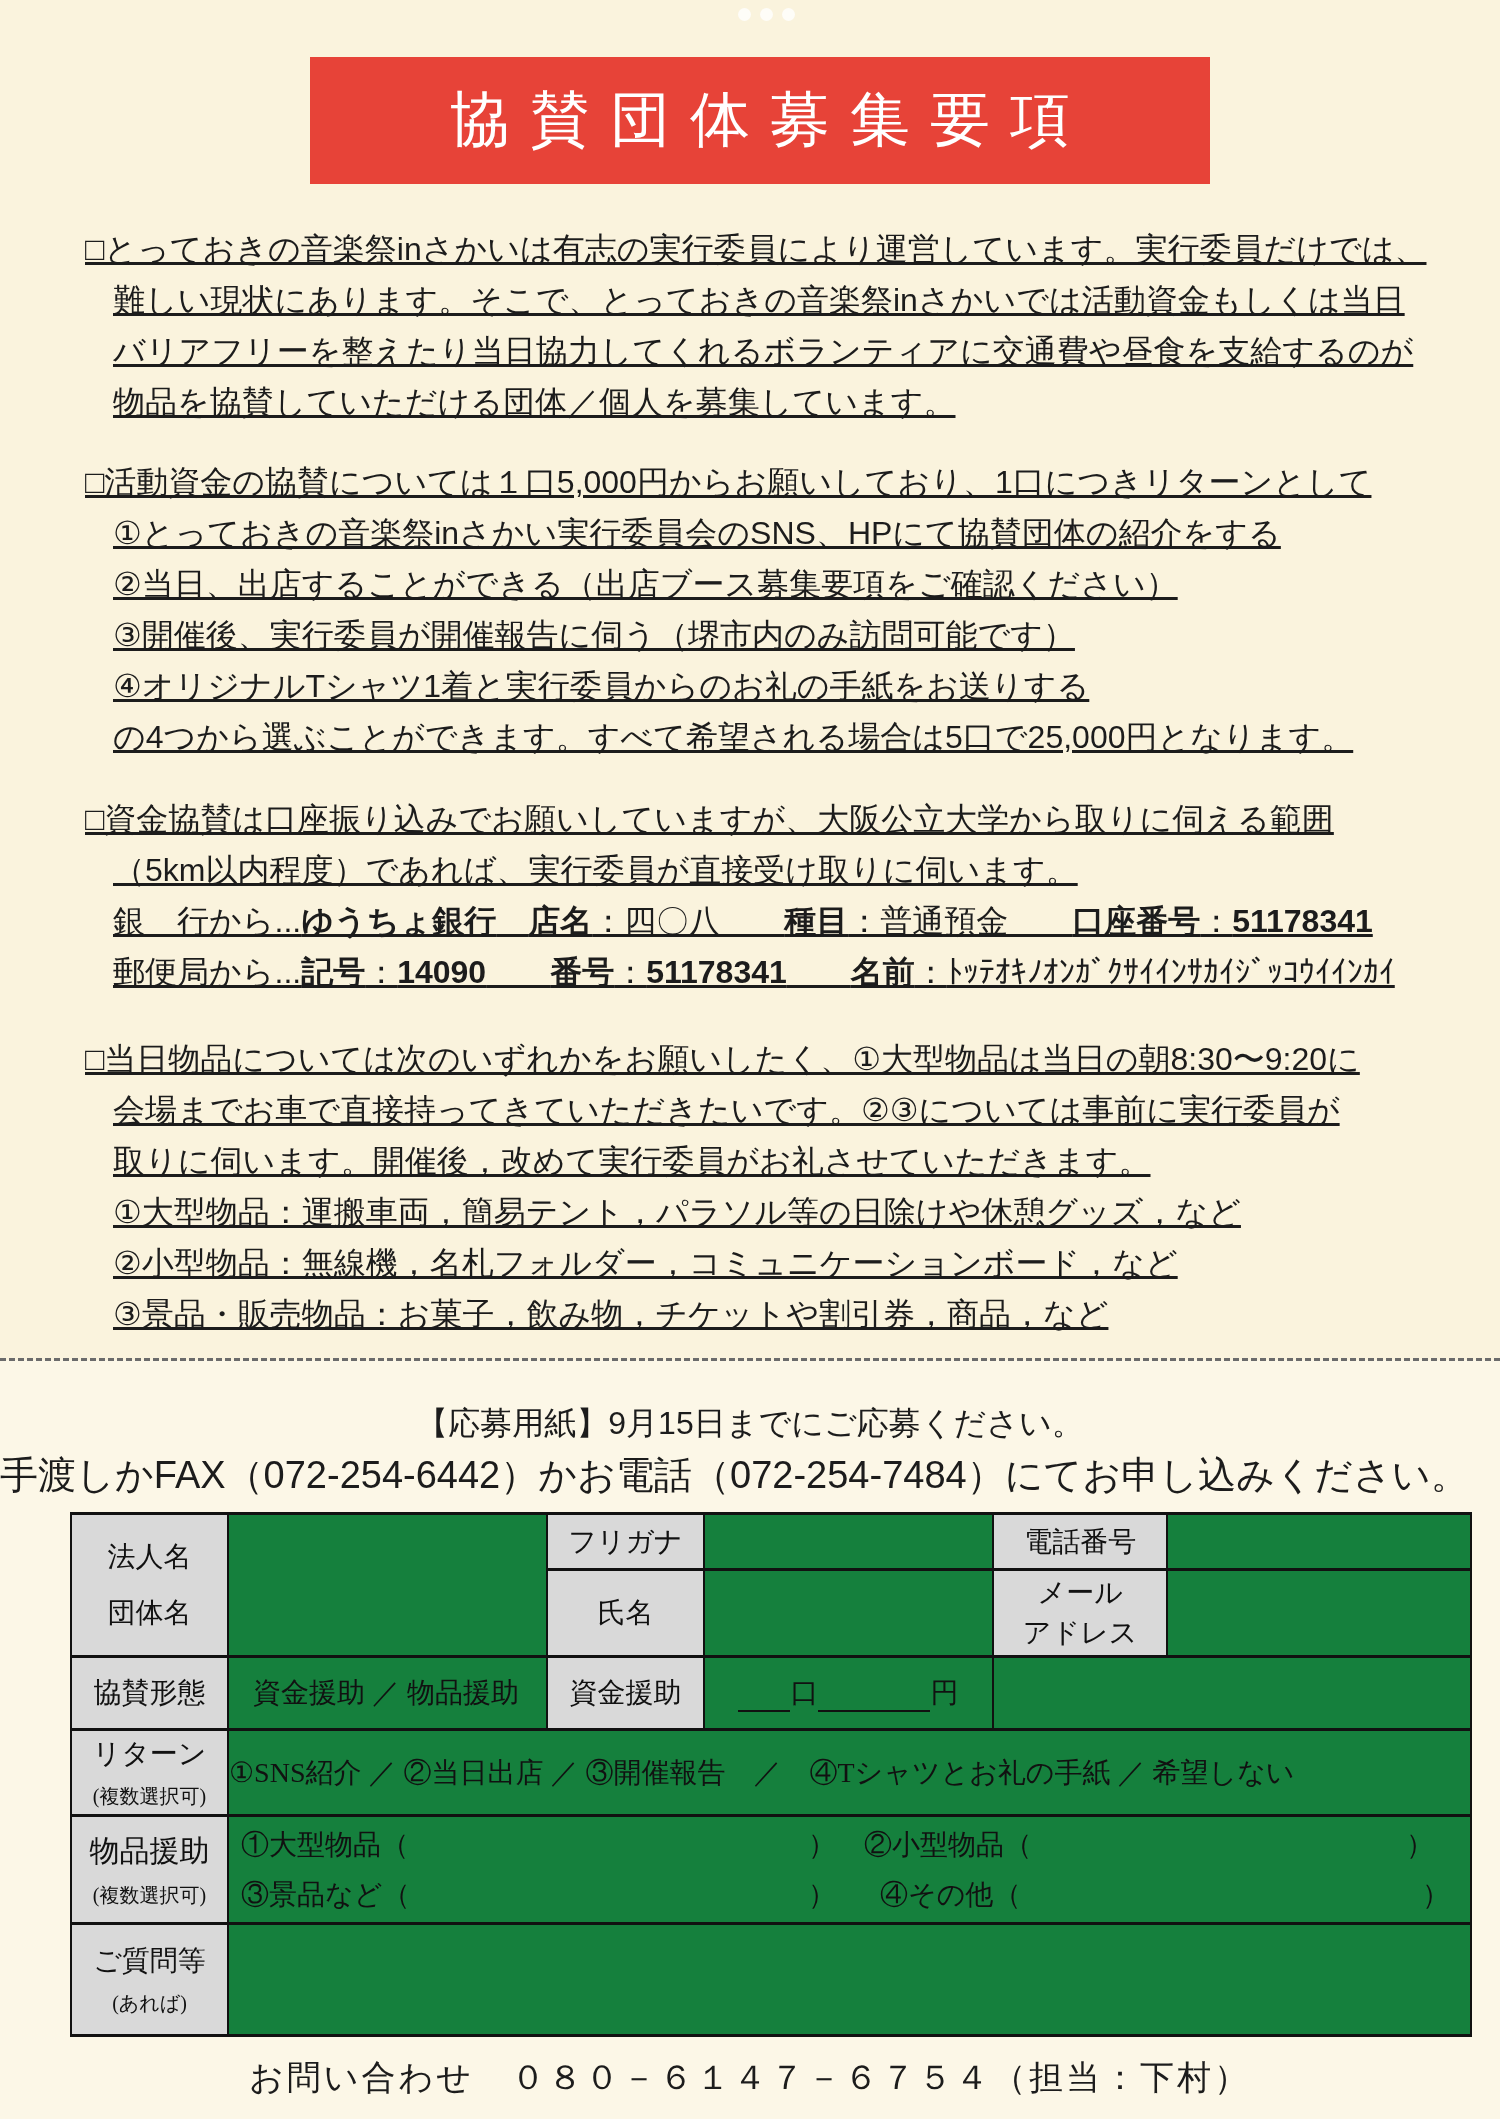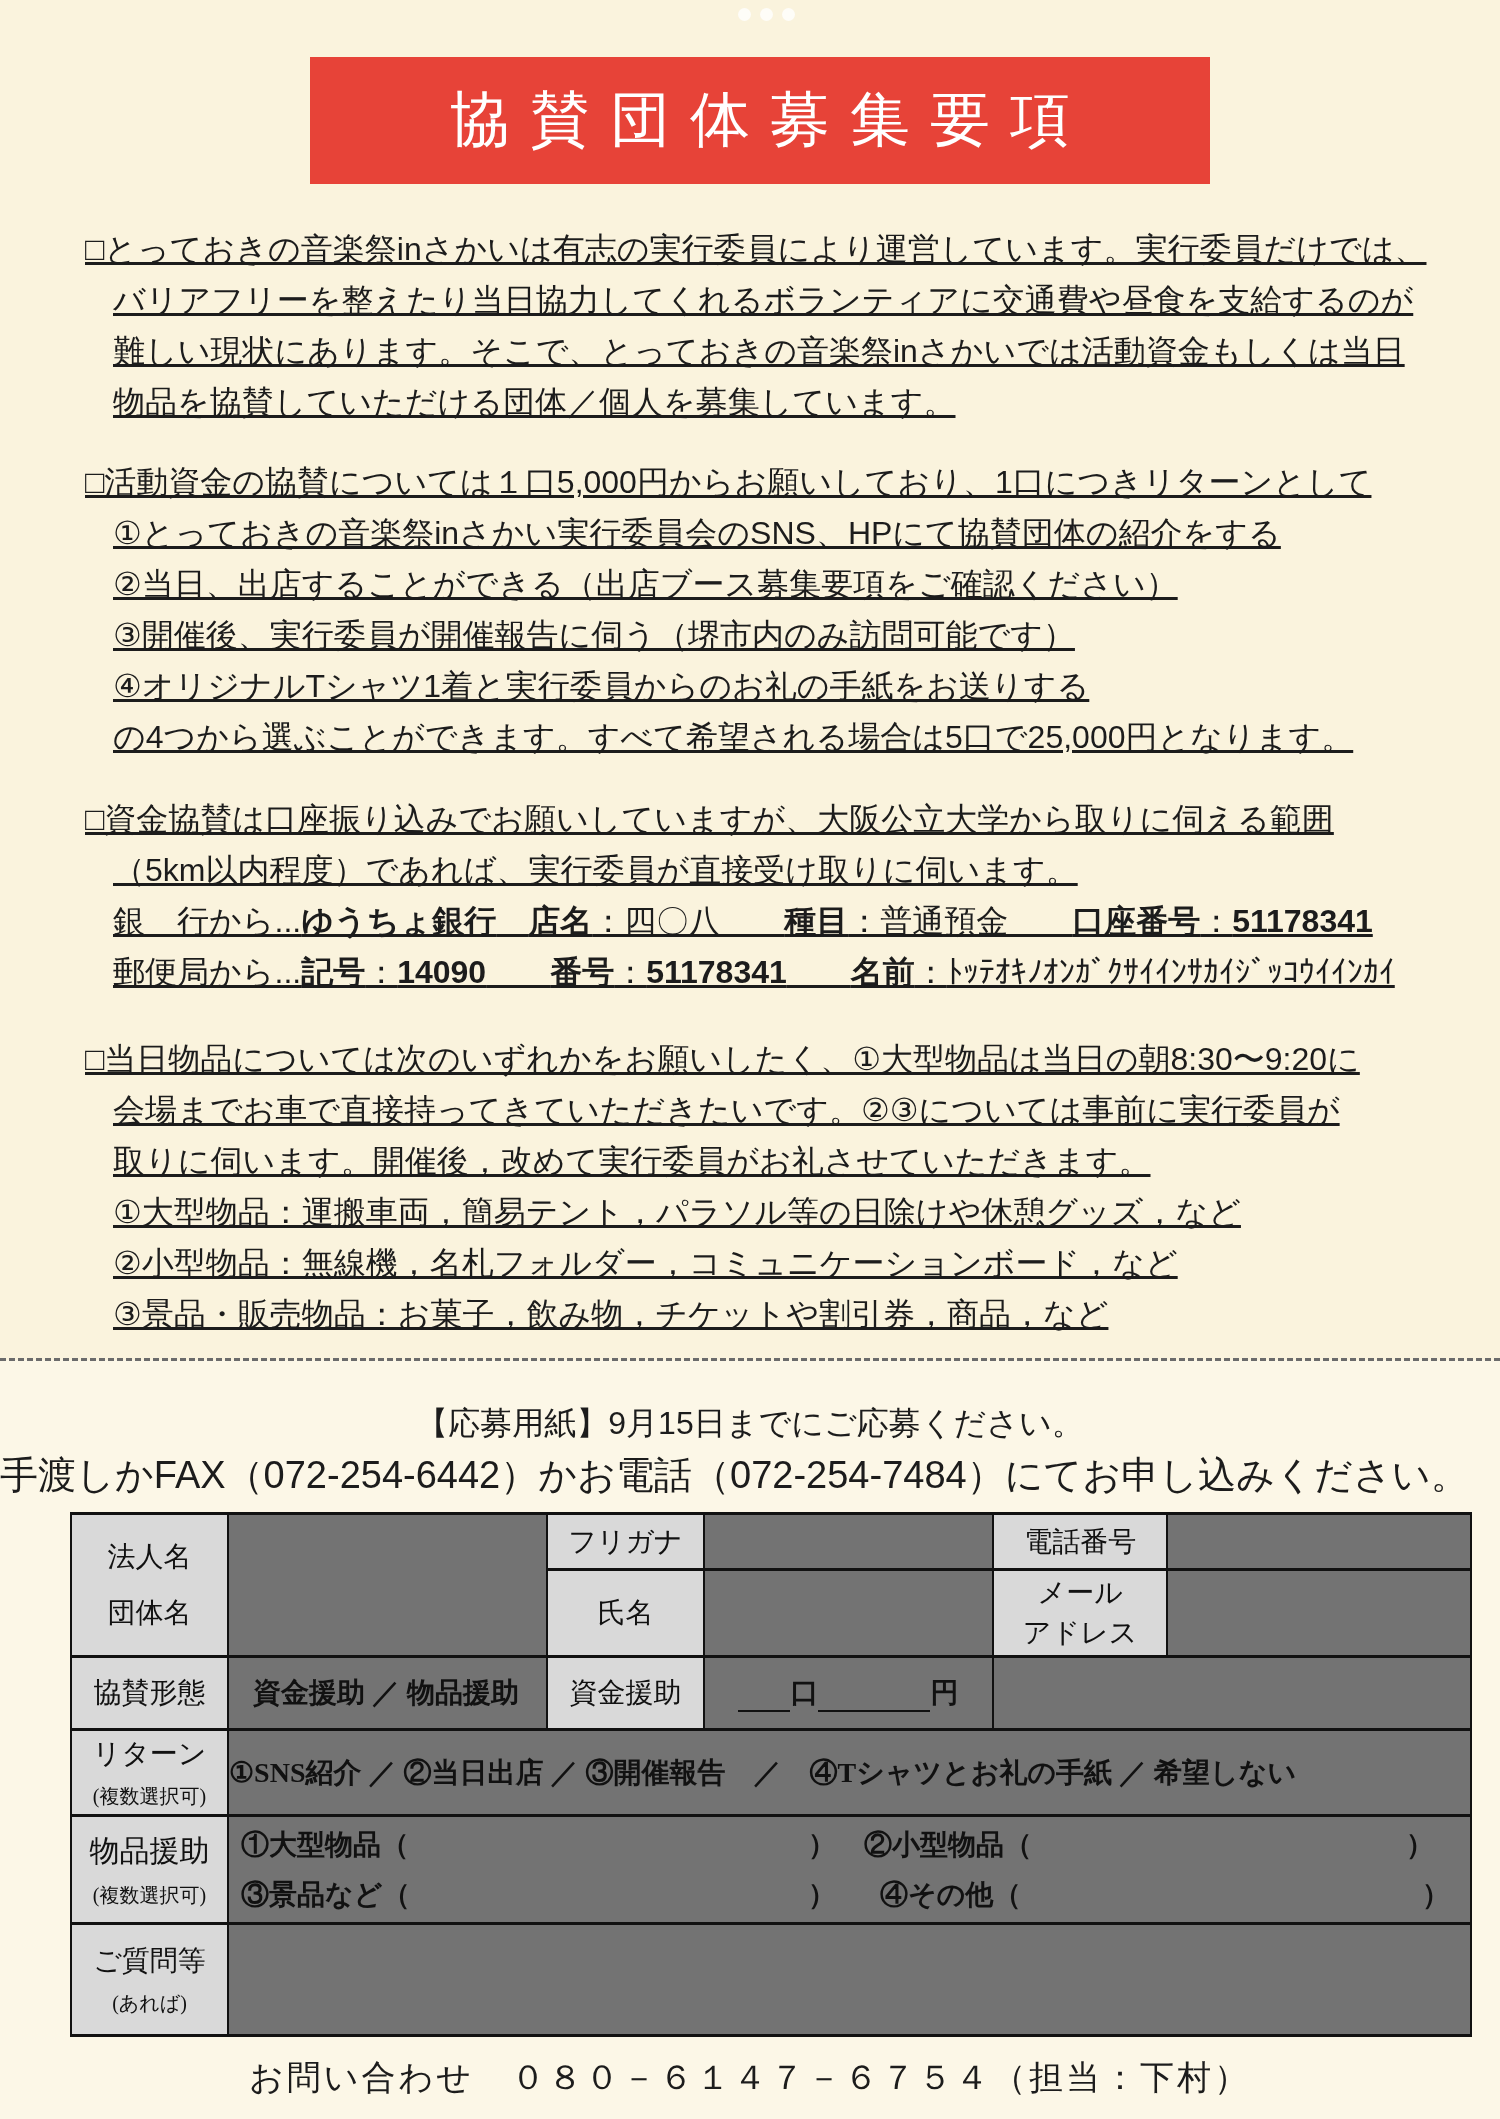--- a/index.html
+++ b/index.html
@@ -20,21 +20,21 @@
   .divider{position:absolute;left:0;top:1358px;width:1500px;border-top:3px dashed #6b6b6b;}
   .apply-head{position:absolute;left:0;top:1402px;width:1500px;text-align:center;
               font-size:32px;font-weight:500;white-space:nowrap;}
   .apply-instr{position:absolute;left:0;top:1450px;width:1252px;text-align:center;
                font-size:38px;white-space:nowrap;}
   table.form{position:absolute;left:70px;top:1512px;border-collapse:collapse;table-layout:fixed;
              font-family:"Liberation Serif","DejaVu Serif",serif;font-size:28px;color:#111;border-radius:13px;}
   table.form th, table.form td{border:2px solid #111;border-top-width:3px;border-bottom-width:3px;
              padding:0;overflow:hidden;}
   table.form th{background:#d9d9d9;font-weight:normal;text-align:center;vertical-align:middle;}
-  table.form td{background:#737373;vertical-align:middle;font-weight:bold;}
+  table.form td{background:#15803d;vertical-align:middle;}
   td.dark{background:#3d3d3d;}
   .note{font-size:20px;display:block;margin-top:10px;}
   .cell-pad{padding-left:16px;}
   .blankline{display:inline-block;border-bottom:2px solid #111;height:34px;vertical-align:bottom;}
   .amount-cell{text-align:center;}
   .goods-line{display:flex;line-height:50px;height:50px;padding:0 20px 0 12px;}
   .goods-half{display:inline-flex;justify-content:space-between;}
   .contact{position:absolute;left:0;top:2055px;width:1500px;text-align:center;
            font-size:34px;letter-spacing:3px;white-space:nowrap;}
 </style>
@@ -51,22 +51,22 @@
     <span class="dot"></span>
   </div>
 
   <div class="banner" style="background: rgb(231, 67, 56);">
     <span class="banner-title">協賛団体募集要項</span>
   </div>
 
   <div class="body-text">
       <div class="para" style="margin-bottom: 29px;">
         <div class="ln"><span>□とっておきの音楽祭inさかいは有志の実行委員により運営しています。実行委員だけでは、</span></div>
+        <div class="ln cont"><span>難しい現状にあります。そこで、とっておきの音楽祭inさかいでは活動資金もしくは当日</span></div>
         <div class="ln cont"><span>バリアフリーを整えたり当日協力してくれるボランティアに交通費や昼食を支給するのが</span></div>
-        <div class="ln cont"><span>難しい現状にあります。そこで、とっておきの音楽祭inさかいでは活動資金もしくは当日</span></div>
         <div class="ln cont"><span>物品を協賛していただける団体／個人を募集しています。</span></div>
       </div>
       <div class="para" style="margin-bottom: 31px;">
         <div class="ln"><span>□活動資金の協賛については１口5,000円からお願いしており、1口につきリターンとして</span></div>
         <div class="ln cont"><span>①とっておきの音楽祭inさかい実行委員会のSNS、HPにて協賛団体の紹介をする</span></div>
         <div class="ln cont"><span>②当日、出店することができる（出店ブース募集要項をご確認ください）</span></div>
         <div class="ln cont"><span>③開催後、実行委員が開催報告に伺う（堺市内のみ訪問可能です）</span></div>
         <div class="ln cont"><span>④オリジナルTシャツ1着と実行委員からのお礼の手紙をお送りする</span></div>
         <div class="ln cont"><span>の4つから選ぶことができます。すべて希望される場合は5口で25,000円となります。</span></div>
       </div>

